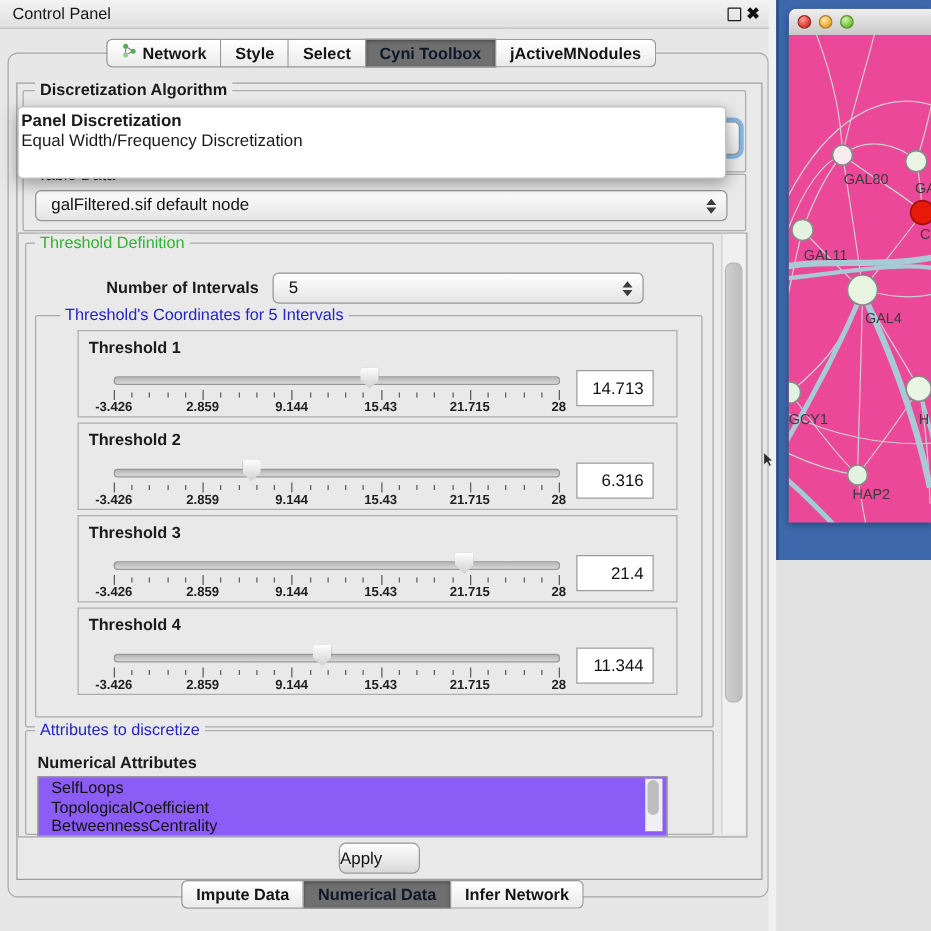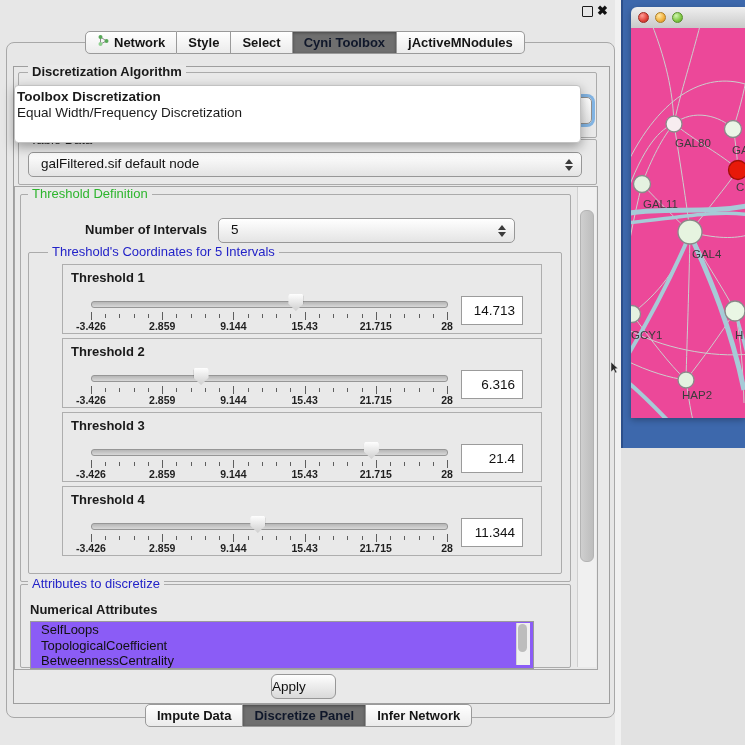--- a/index.html
+++ b/index.html
@@ -125,20 +125,23 @@
   .teal{fill:none;stroke:var(--teal_edge,#a6cbd7);}
 
   #table-region{left:621px;top:448px;width:124px;height:297px;background:#e2e2e2;}
 
   #cursor{left:611px;top:362px;}
 </style>
 </head>
 <body>
 
 <div id="left-panel" class="abs">
+  <div id="title-bar" class="abs">
+    <span class="t">Control Panel</span>
+  </div>
   <div id="float-btn" class="abs"></div>
   <div id="close-btn" class="abs">✖</div>
 
   <div id="tab-pane" class="abs"></div>
   <div id="top-tabs" class="abs segbar">
       <div class="seg">
         <span><svg width="13" height="13" viewBox="0 0 13 13">
             <g stroke="#8a8a8a" stroke-width="1">
               <line x1="3.5" y1="3" x2="9.5" y2="7"></line>
               <line x1="3.5" y1="10" x2="9.5" y2="7"></line>
@@ -165,21 +168,21 @@
     </div>
 
   <div id="content-box" class="abs"></div>
 
   <div id="algo-group" class="abs group"></div>
   <div id="algo-legend" class="legend bold">Discretization Algorithm</div>
 
   <div id="focus-combo" class="abs"></div>
 
   <div id="algo-popup" class="abs">
-    <div class="item b">Toolbox Discretization</div>
+    <div class="item b">Panel Discretization</div>
     <div class="item">Equal Width/Frequency Discretization</div>
   </div>
 
   <div id="tabledata-group" class="abs group"></div>
   <div id="tabledata-legend" class="legend">Table Data</div>
   <div id="combo-tabledata" class="abs combo">
     <span class="val">galFiltered.sif default node</span>
     <span class="stepper"></span>
   </div>
 
@@ -378,21 +381,21 @@
   <div id="attr-scroll" class="abs"></div>
   <div id="attr-thumb" class="abs"></div>
 
   <div id="apply-btn" class="abs">Apply</div>
 
   <div id="bottom-tabs" class="abs segbar">
       <div class="seg">
         <span>Impute Data</span>
       </div>
       <div class="seg sel">
-        <span>Discretize Panel</span>
+        <span>Numerical Data</span>
       </div>
       <div class="seg">
         <span>Infer Network</span>
       </div>
     </div>
 </div>
 
 <div id="splitter" class="abs"></div>
 
 <div id="blue-frame" class="abs"></div>

